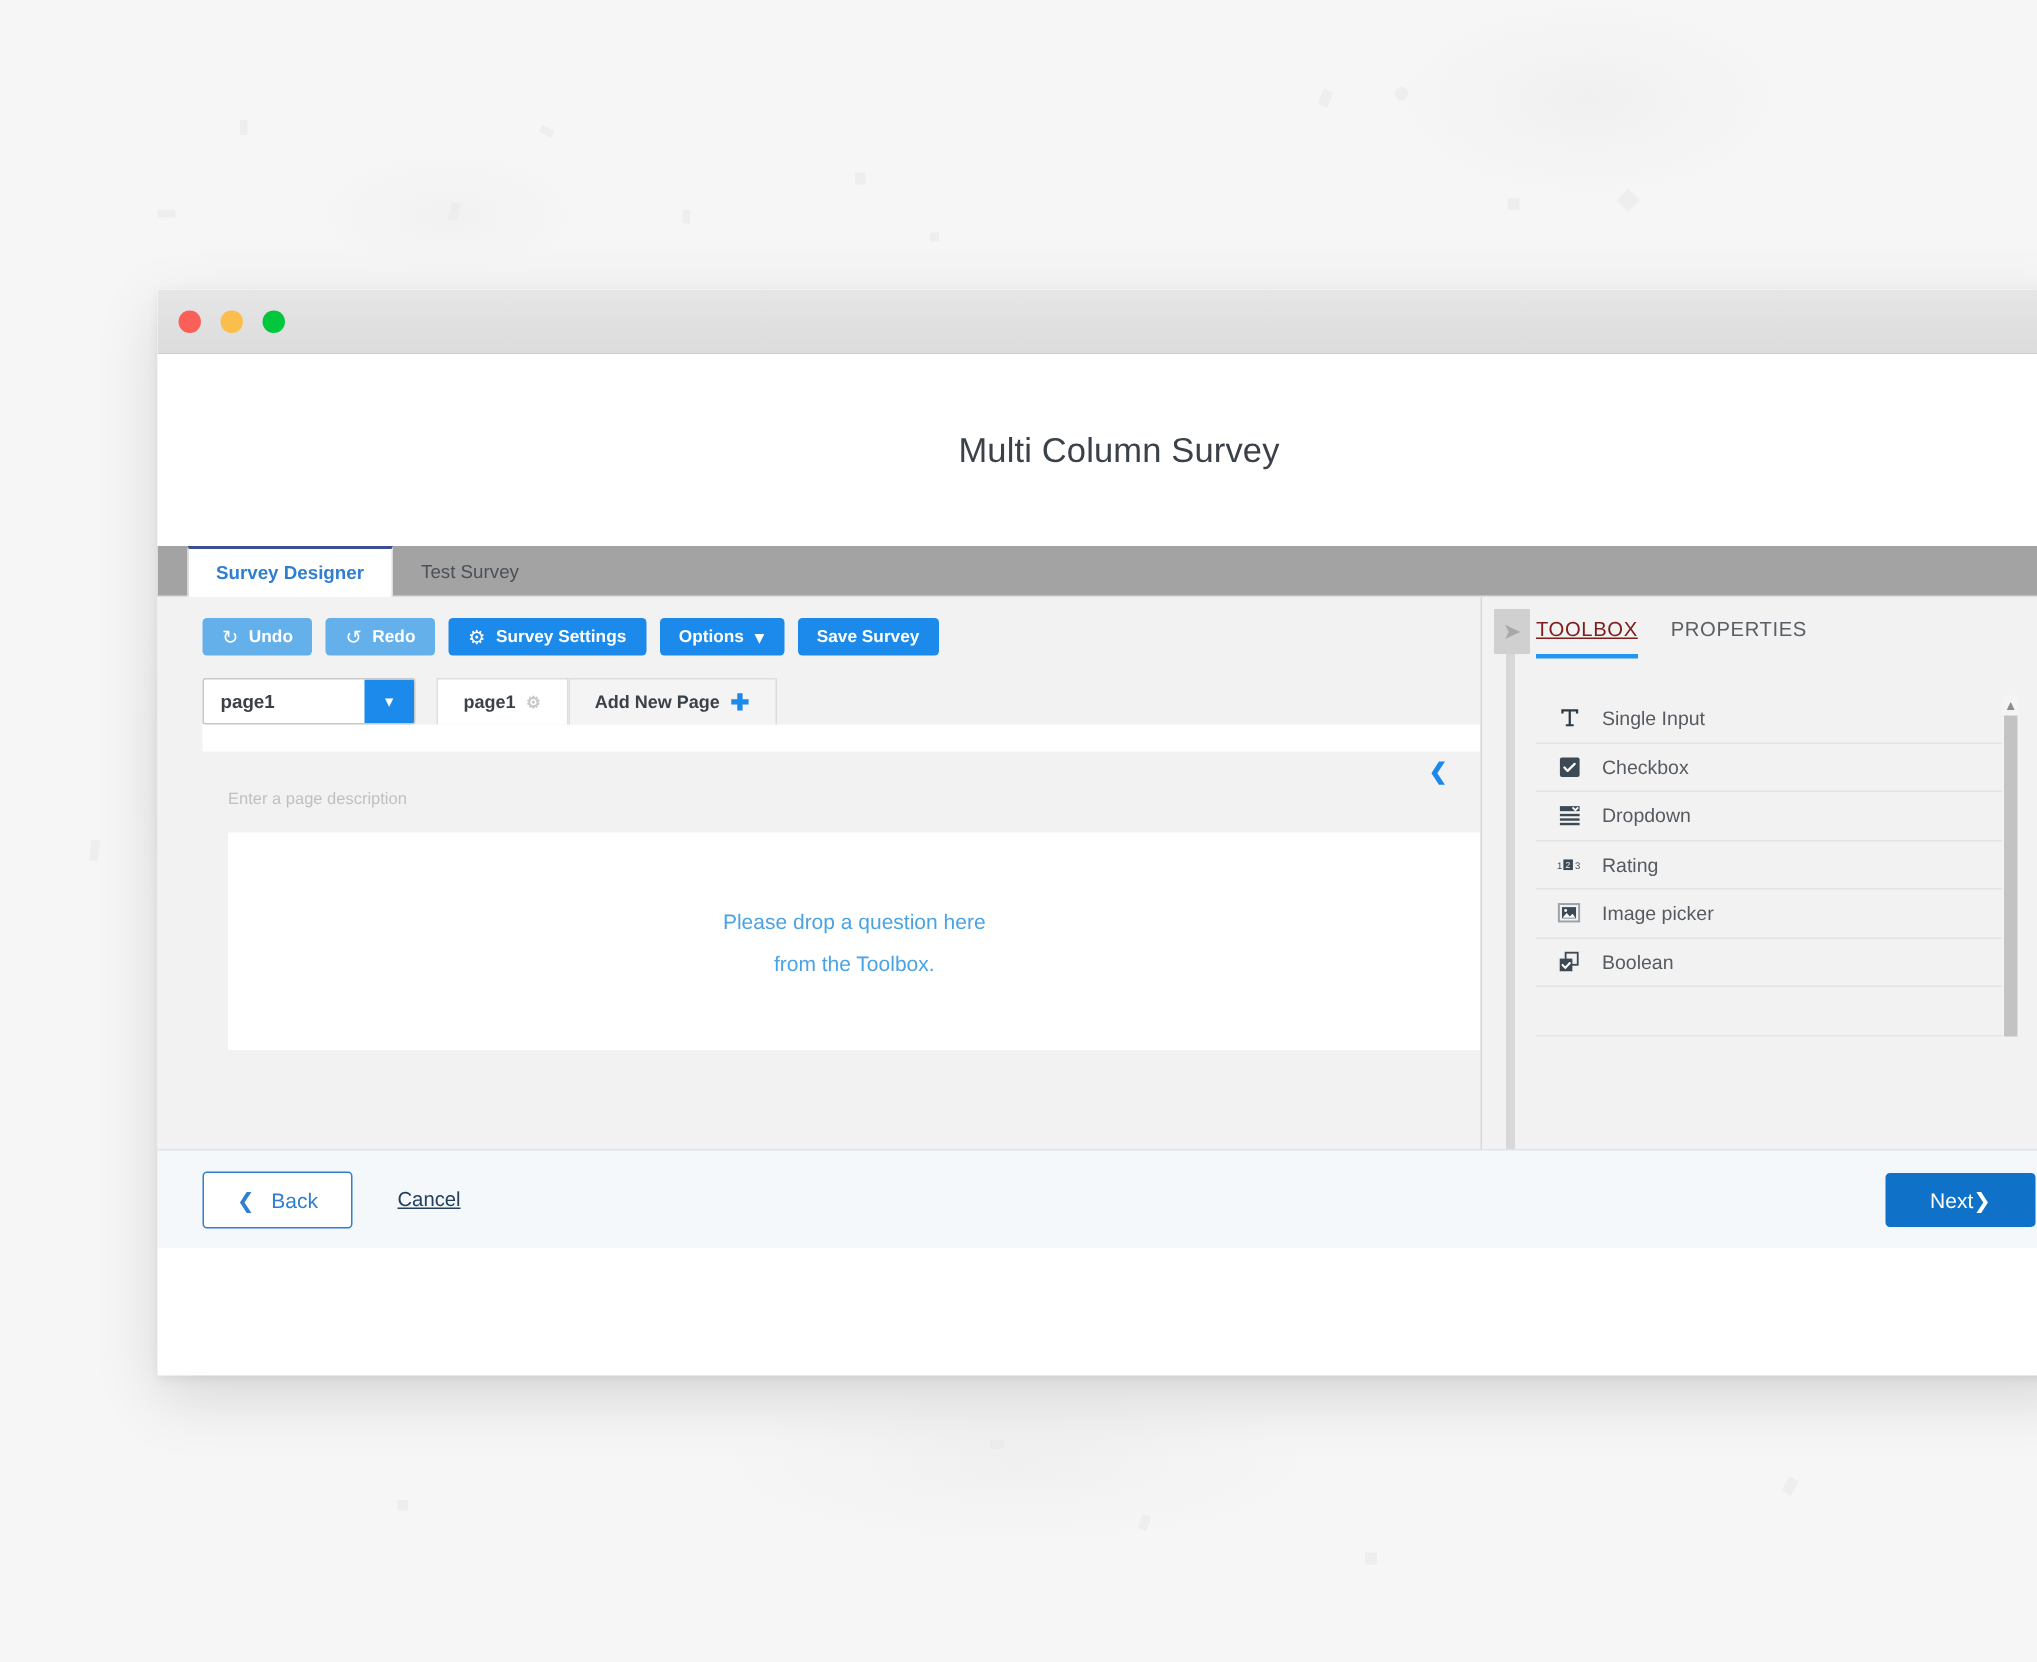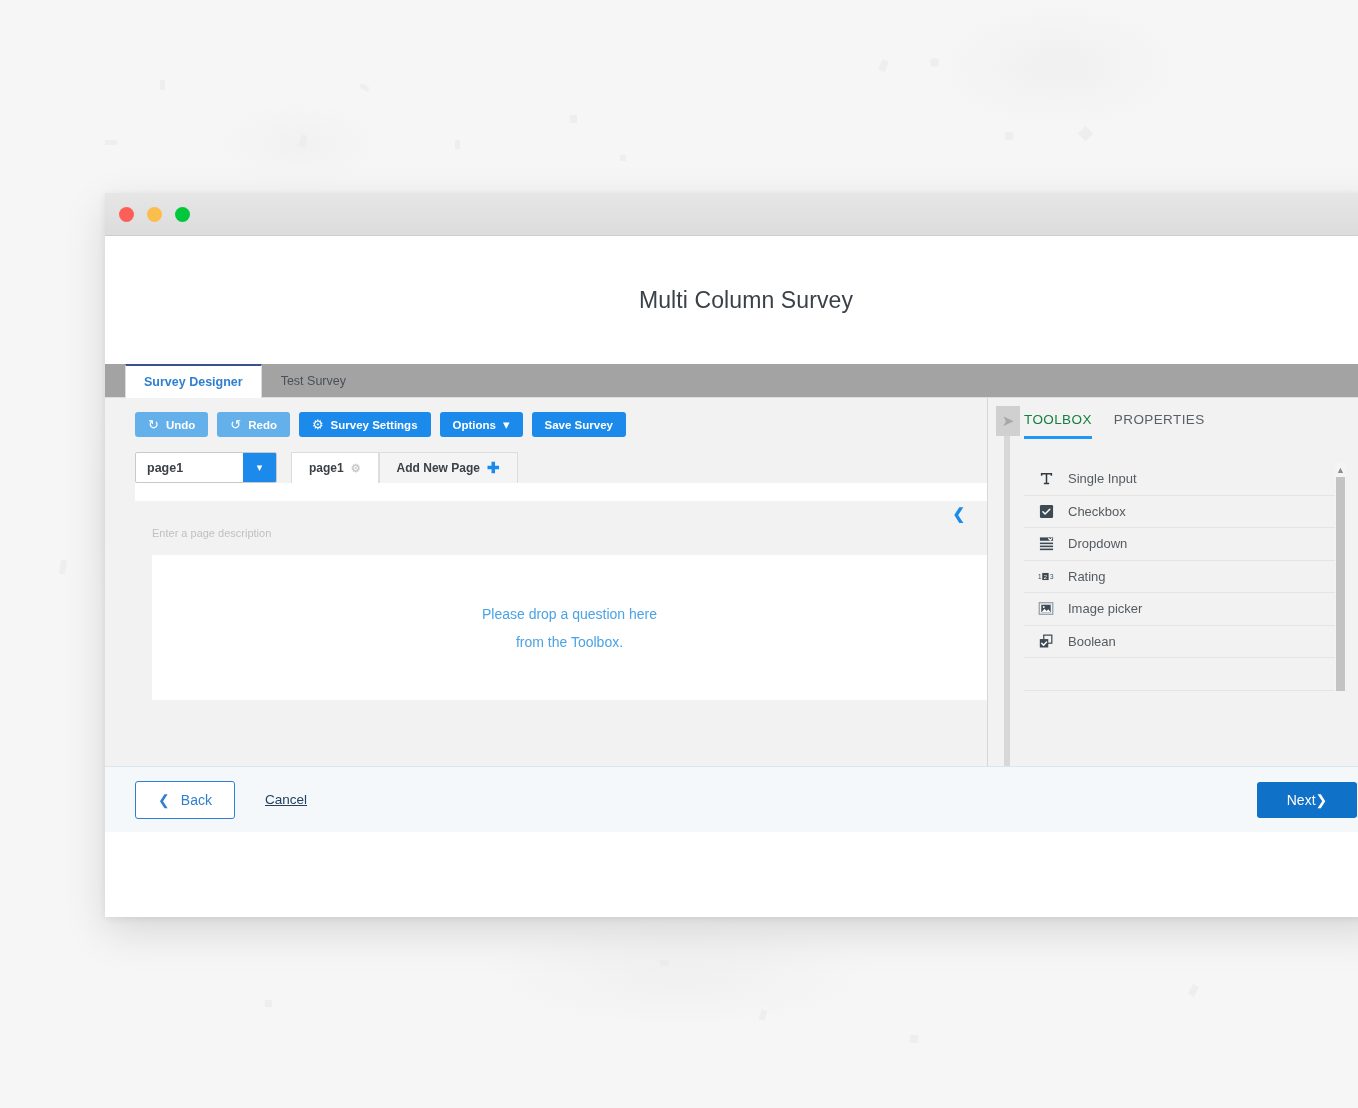--- a/index.html
+++ b/index.html
@@ -197,22 +197,23 @@
     position: absolute; left: 16px; top: 38px;
     width: 6px; height: 330px; background: #d8d8d8;
   }
   .panel-tabs {
     display: flex; gap: 22px;
     padding: 14px 0 0 0;
     font-size: 13.5px; letter-spacing: .4px;
   }
   .panel-tab { color: #5a6066; cursor: pointer; padding-bottom: 9px; }
   .panel-tab.active {
-    color: #15803d;
+    color: #7f1d1d;
     border-bottom: 3px solid #2196f3;
+    text-decoration: underline;
   }
   .tool-list {
     margin-top: 24px;
     width: 322px;
     max-height: 296px;
     overflow: hidden;
     position: relative;
   }
   .tool-item {
     display: flex; align-items: center;

